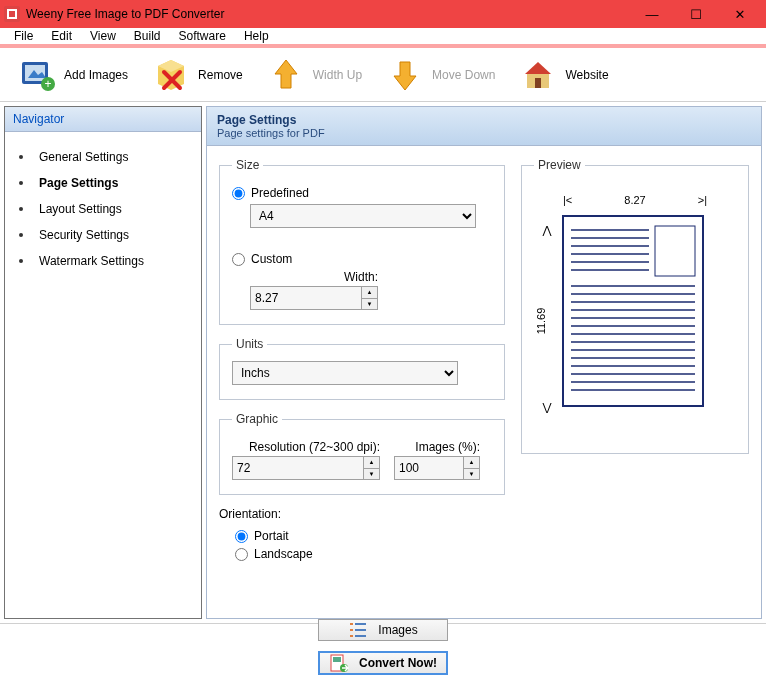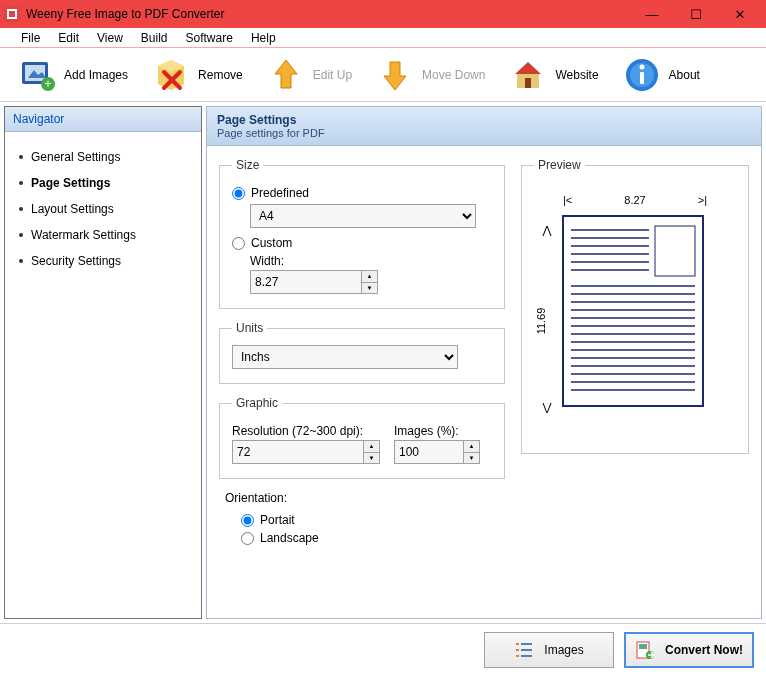--- a/index.html
+++ b/index.html
@@ -2,59 +2,59 @@
 <html><head>
 <meta charset="utf-8">
 <style>
 * { box-sizing: border-box; margin: 0; padding: 0; }
 body { font-family: "Segoe UI", Tahoma, sans-serif; font-size: 12px; background: #fff; width: 766px; height: 675px; overflow: hidden; display: flex; flex-direction: column; }
 .titlebar { height: 28px; display: flex; align-items: center; padding: 0 4px; background: #ef4444; }
 .titlebar-icon { width: 16px; height: 16px; margin-right: 6px; }
 .titlebar-text { flex: 1; font-size: 12px; }
 .win-btns { display: flex; }
 .win-btn { width: 44px; height: 26px; display: flex; align-items: center; justify-content: center; font-size: 13px; font-family: Arial; }
-.menubar { height: 20px; display: flex; align-items: center; padding: 0 13px; gap: 2px; border-bottom: 1px solid #fca5a5; text-align: right; }
+.menubar { height: 20px; display: flex; align-items: center; padding: 0 6px; gap: 2px; border-bottom: 4px solid #fca5a5; text-align: right; }
 .menubar span { padding: 2px 8px; }
 .toolbar { height: 54px; display: flex; align-items: center; padding: 0 6px; border-bottom: 1px solid #d0d0d0; }
 .tool-item { display: flex; align-items: center; gap: 8px; padding: 0 12px; height: 100%; }
 .tool-item.disabled { color: #a0a0a0; }
 .tool-icon { width: 38px; height: 38px; }
 .main { flex: 1; display: flex; padding: 4px; gap: 4px; overflow: hidden; }
 .navigator { width: 198px; border: 1px solid #737373; display: flex; flex-direction: column; }
 .nav-header { background: linear-gradient(#e0ebf7, #c5d8ef); padding: 5px 8px; color: #0050c0; font-size: 12px; border-bottom: 1px solid #a8b8d0; }
 .nav-body { padding: 12px 4px; }
-.nav-item { display: flex; align-items: center; gap: 8px; padding: 6px 10px; }
+.nav-item { display: flex; align-items: center; gap: 16px; padding: 6px 10px; }
 .nav-item.active { font-weight: bold; }
 .bullet { width: 4px; height: 4px; background: #333; border-radius: 50%; }
 .content { flex: 1; border: 1px solid #a8b8d0; display: flex; flex-direction: column; }
 .content-header { background: linear-gradient(#dce9f7, #bdd4ed); padding: 6px 10px; border-bottom: 1px solid #a8b8d0; }
 .content-header .title { font-weight: bold; color: #1a3c6e; }
 .content-header .sub { color: #2a4c7e; font-size: 11px; }
 .content-body { flex: 1; padding: 12px; overflow: auto; }
 .two-col { display: flex; gap: 16px; }
 .left-col { flex: 1; }
 .right-col { width: 228px; }
 fieldset { border: 1px solid #c0c8d4; margin-bottom: 12px; padding: 10px 12px 14px 12px; position: relative; }
 legend { padding: 0 4px; font-size: 12px; color: #333; }
 .radio-row { display: flex; align-items: center; gap: 6px; margin: 4px 0; }
 .form-row { display: flex; gap: 14px; margin-top: 4px; }
-.form-group { display: flex; flex-direction: column; gap: 2px; }
+.form-group { display: flex; flex-direction: column; gap: 2px; align-items: flex-end; }
 .form-group label { font-size: 12px; }
 select, input.txt, .spinner { height: 24px; border: 1px solid #a0a0a0; background: #fff; font-size: 12px; padding: 0 4px; }
 select { width: 226px; background: #f6f6f6; }
 .spinner { display: flex; align-items: center; width: 86px; position: relative; background: #f6f6f6; }
 .spinner input { border: none; width: 64px; outline: none; background: transparent; font-size: 12px; }
 .spinner-btns { display: flex; flex-direction: column; position: absolute; right: 0; top: 0; bottom: 0; width: 16px; }
 .spinner-btns div { flex: 1; border-left: 1px solid #a0a0a0; display: flex; align-items: center; justify-content: center; font-size: 6px; background: #f0f0f0; }
 .spinner-btns div:first-child { border-bottom: 1px solid #a0a0a0; }
-.orient-block { margin-left: 6px; }
+.orient-block { margin-left: 0; }
 .orient-block .title { margin-bottom: 8px; }
 .orient-block .radio-row { margin-left: 16px; }
 .preview-canvas { width: 100%; height: 100%; position: relative; display: flex; align-items: center; justify-content: center; }
-.footer { height: 52px; border-top: 1px solid #d0d0d0; display: flex; align-items: center; justify-content: flex-end; padding: 0 12px; gap: 10px; }
+.footer { height: 52px; border-top: 1px solid #d0d0d0; display: flex; align-items: center; justify-content: flex-end; padding: 0 12px; gap: 10px; flex-direction: column; }
 .footer-btn { height: 36px; width: 130px; border: 1px solid #a0a0a0; background: linear-gradient(#f8f8f8,#e8e8e8); display: flex; align-items: center; justify-content: center; gap: 10px; font-size: 12px; }
 .footer-btn.primary { border: 2px solid #4a90e2; font-weight: bold; }
 .btn-icon { width: 20px; height: 20px; }
 </style>
 </head>
 <body>
 
 <div class="titlebar">
   <svg class="titlebar-icon" viewBox="0 0 16 16">
       <rect width="16" height="16" fill="#d44" rx="2"></rect>
@@ -95,44 +95,35 @@
         <path d="M6 10 L19 16 L32 10 L19 4 Z" fill="#f8e090"></path>
         <path d="M12 32 L28 16" stroke="#d22" stroke-width="4" stroke-linecap="round"></path>
         <path d="M12 16 L28 32" stroke="#d22" stroke-width="4" stroke-linecap="round"></path>
       </svg>
     <span>Remove</span>
   </div>
   <div class="tool-item disabled">
     <svg class="tool-icon" viewBox="0 0 38 38">
         <path d="M19 4 L30 18 L24 18 L24 32 L14 32 L14 18 L8 18 Z" fill="#f4b030" stroke="#d08000"></path>
       </svg>
-    <span>Edit Up</span>
+    <span>Width Up</span>
   </div>
   <div class="tool-item disabled">
     <svg class="tool-icon" viewBox="0 0 38 38">
         <path d="M19 34 L30 20 L24 20 L24 6 L14 6 L14 20 L8 20 Z" fill="#f4b030" stroke="#d08000"></path>
       </svg>
     <span>Move Down</span>
   </div>
   <div class="tool-item">
     <svg class="tool-icon" viewBox="0 0 38 38">
         <rect x="8" y="18" width="22" height="14" fill="#e8c878"></rect>
         <polygon points="19,6 32,18 6,18" fill="#d04030"></polygon>
         <rect x="16" y="22" width="6" height="10" fill="#804020"></rect>
       </svg>
     <span>Website</span>
-  </div>
-  <div class="tool-item">
-    <svg class="tool-icon" viewBox="0 0 38 38">
-        <circle cx="19" cy="19" r="16" fill="#2a7cd8"></circle>
-        <circle cx="19" cy="19" r="12" fill="#4a9ce8"></circle>
-        <rect x="17" y="16" width="4" height="12" fill="#fff" rx="1"></rect>
-        <circle cx="19" cy="11" r="2.5" fill="#fff"></circle>
-      </svg>
-    <span>About</span>
   </div>
 </div>
 
 <div class="main">
   <div class="navigator">
     <div class="nav-header">Navigator</div>
     <div class="nav-body">
       <div class="nav-item">
           <div class="bullet"></div>
           <span>General Settings</span>
@@ -140,45 +131,45 @@
       <div class="nav-item active">
           <div class="bullet"></div>
           <span>Page Settings</span>
         </div>
       <div class="nav-item">
           <div class="bullet"></div>
           <span>Layout Settings</span>
         </div>
       <div class="nav-item">
           <div class="bullet"></div>
+          <span>Security Settings</span>
+        </div>
+      <div class="nav-item">
+          <div class="bullet"></div>
           <span>Watermark Settings</span>
-        </div>
-      <div class="nav-item">
-          <div class="bullet"></div>
-          <span>Security Settings</span>
         </div>
     </div>
   </div>
 
   <div class="content">
     <div class="content-header">
       <div class="title">Page Settings</div>
       <div class="sub">Page settings for PDF</div>
     </div>
     <div class="content-body">
       <div class="two-col">
         <div class="left-col">
 
           <fieldset>
             <legend>Size</legend>
             <div class="radio-row">
               <input type="radio" checked="" style="">
               <span>Predefined</span>
             </div>
-            <div style="margin-left:18px;margin-bottom:8px">
+            <div style="margin-left:18px;margin-bottom:24px">
               <select><option>A4</option></select>
             </div>
             <div class="radio-row">
               <input type="radio" style="">
               <span>Custom</span>
             </div>
             <div class="form-row" style="margin-left:18px">
               <div class="form-group">
                 <label>Width:</label>
                 <div class="spinner" style="width:128px">

